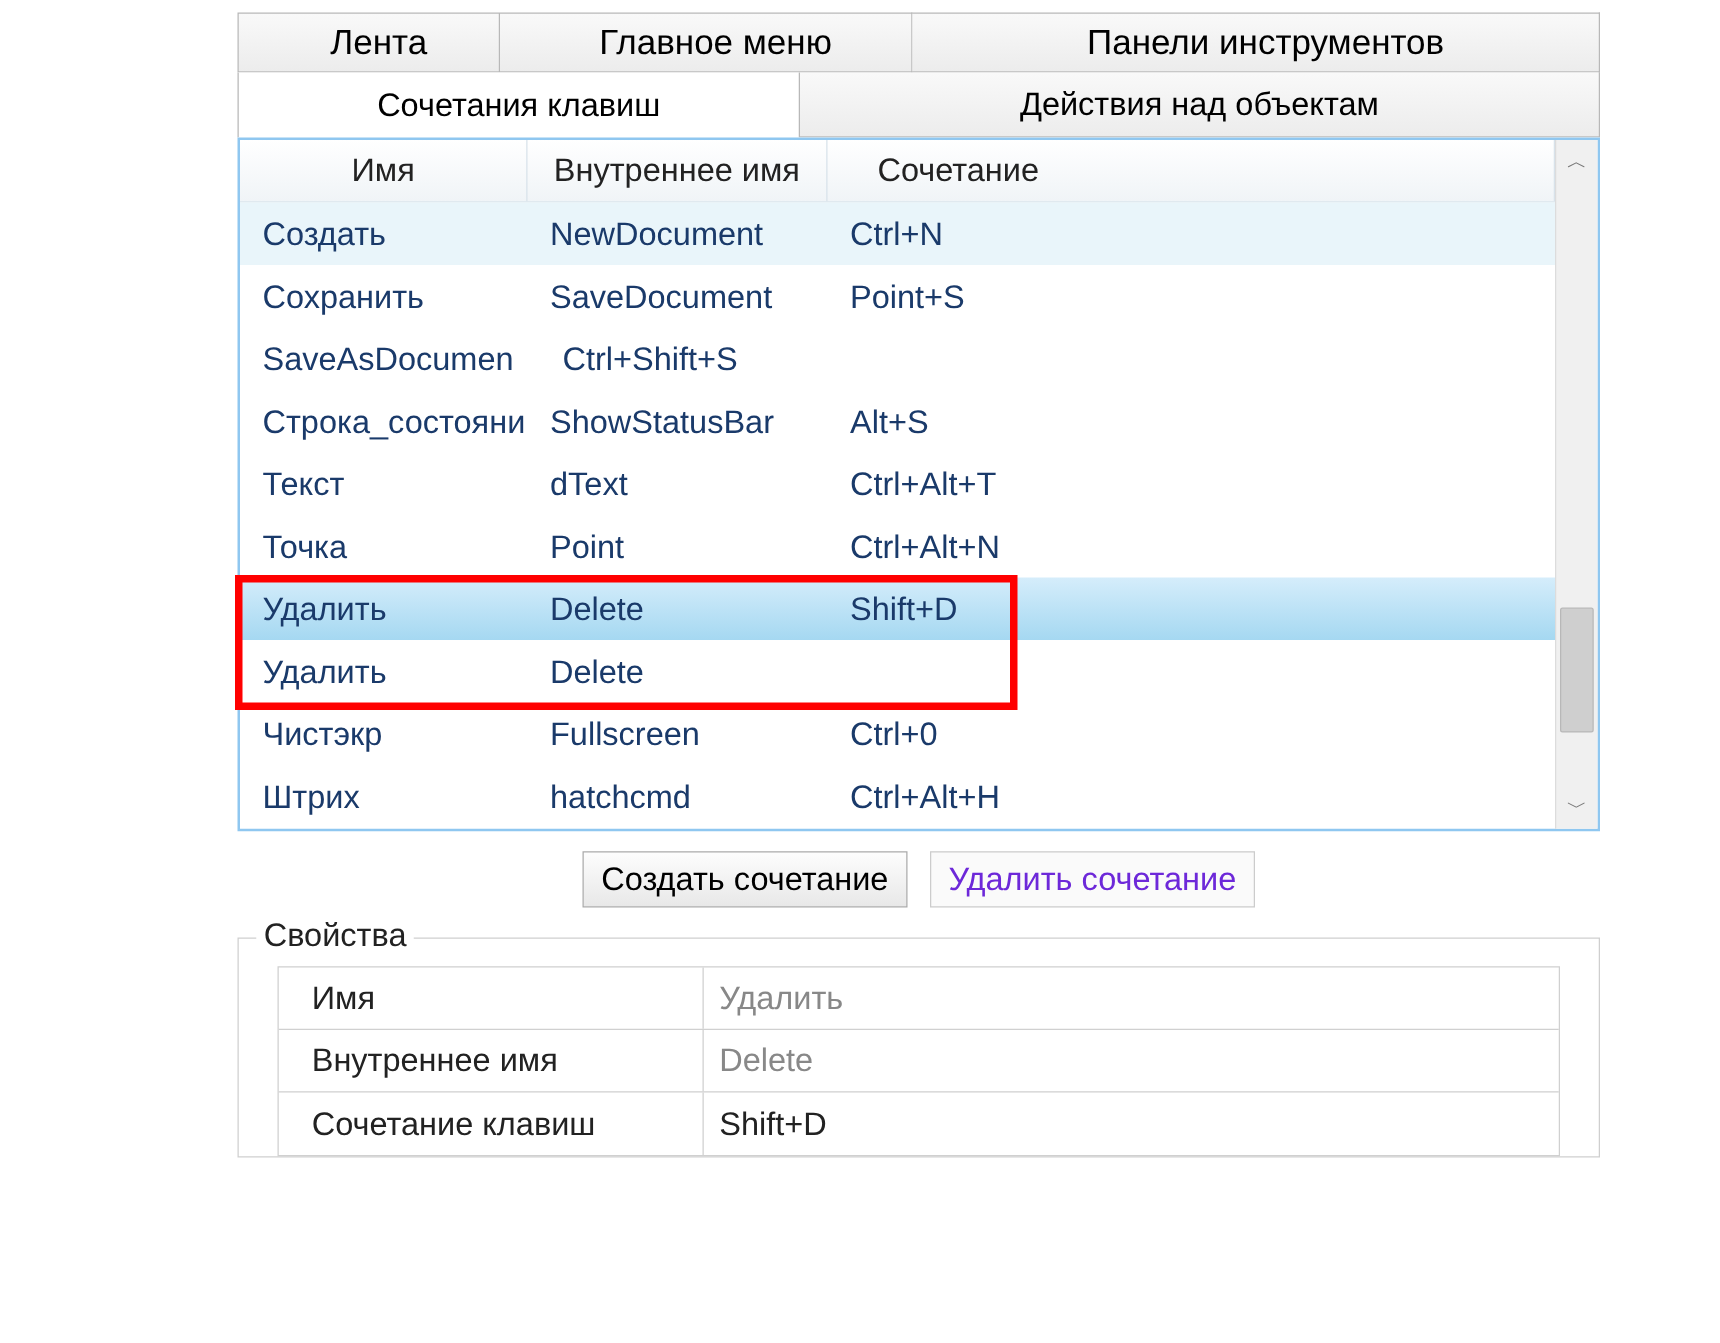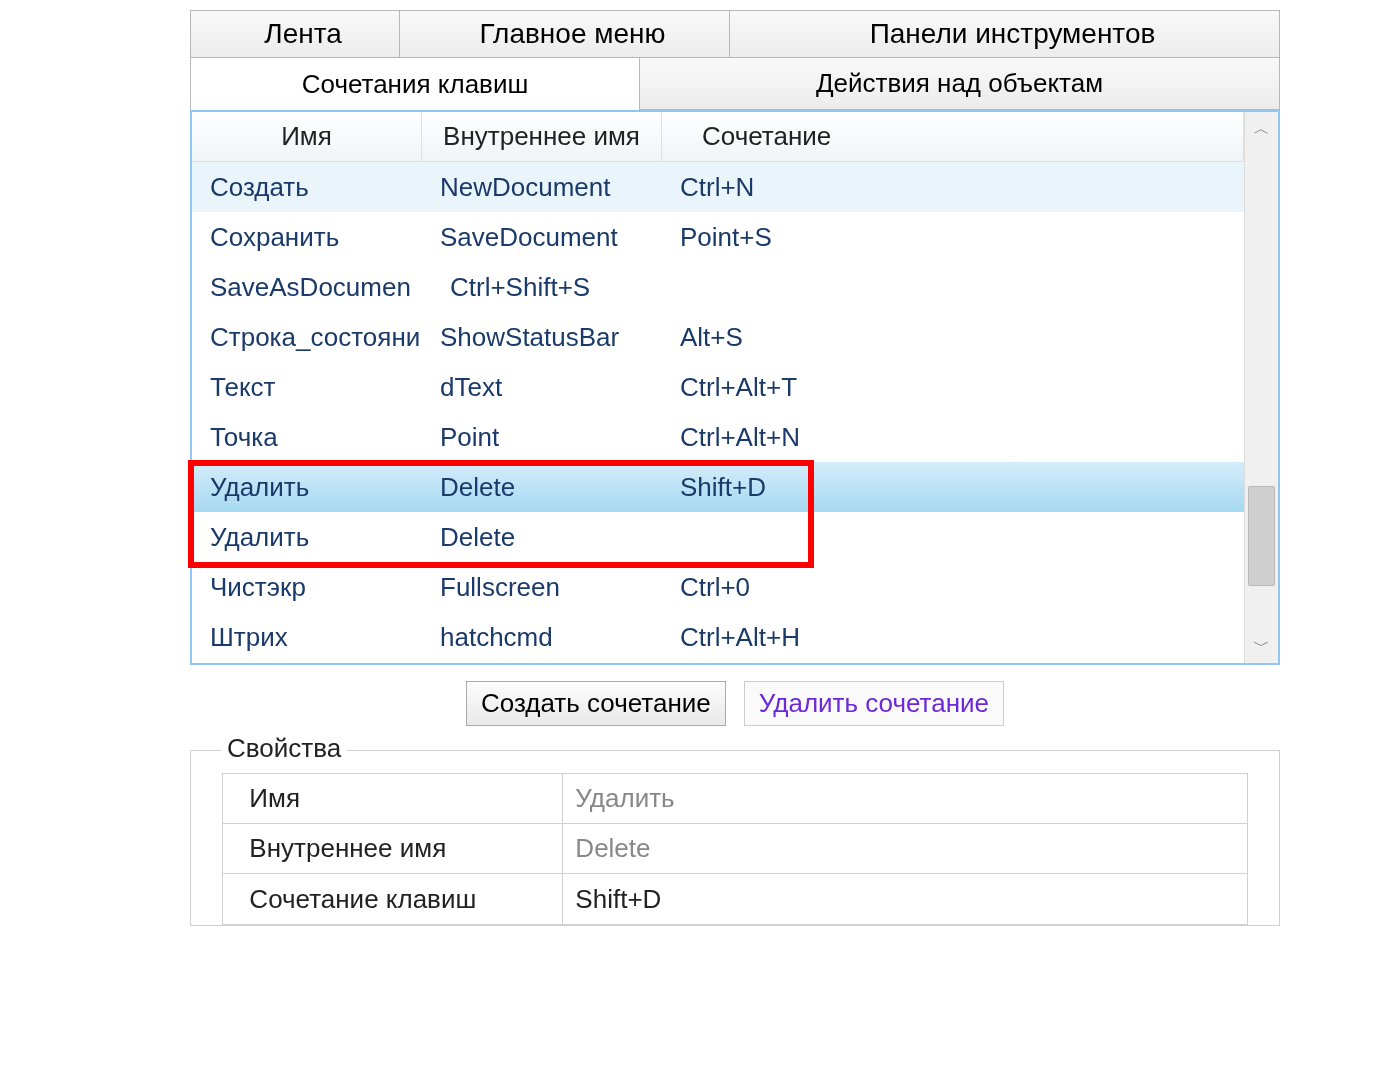--- a/index.html
+++ b/index.html
@@ -175,21 +175,21 @@
     
     .group-box {
       border: 1px solid #cfcfcf;
       margin-top: 2px;
       padding: 0 10px 0 10px;
       position: relative;
     }
     .group-title {
       position: absolute;
       top: -18px;
-      left: 30px;
+      left: 14px;
       background: #fff;
       padding: 0 6px;
       font-size: 26px;
       color: #222;
     }
     .props-table {
       margin-top: 22px;
       border: 1px solid #d0d0d0;
       width: 96%;
       margin-left: 2%;

